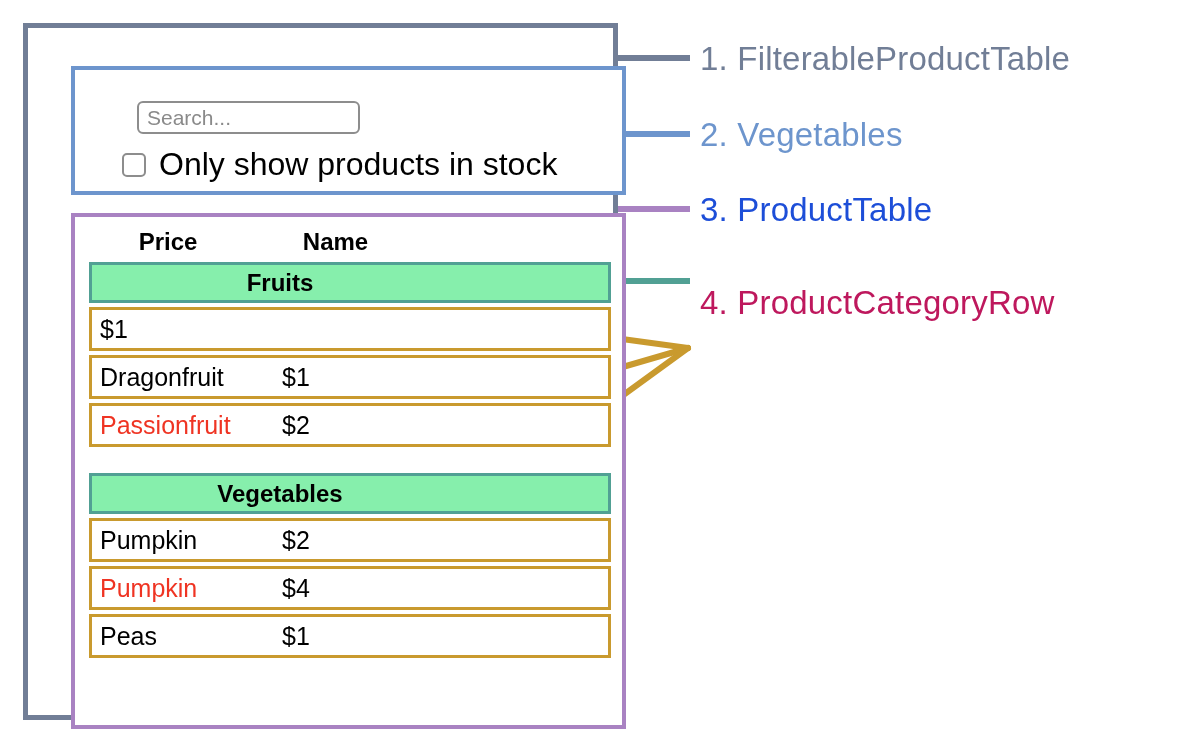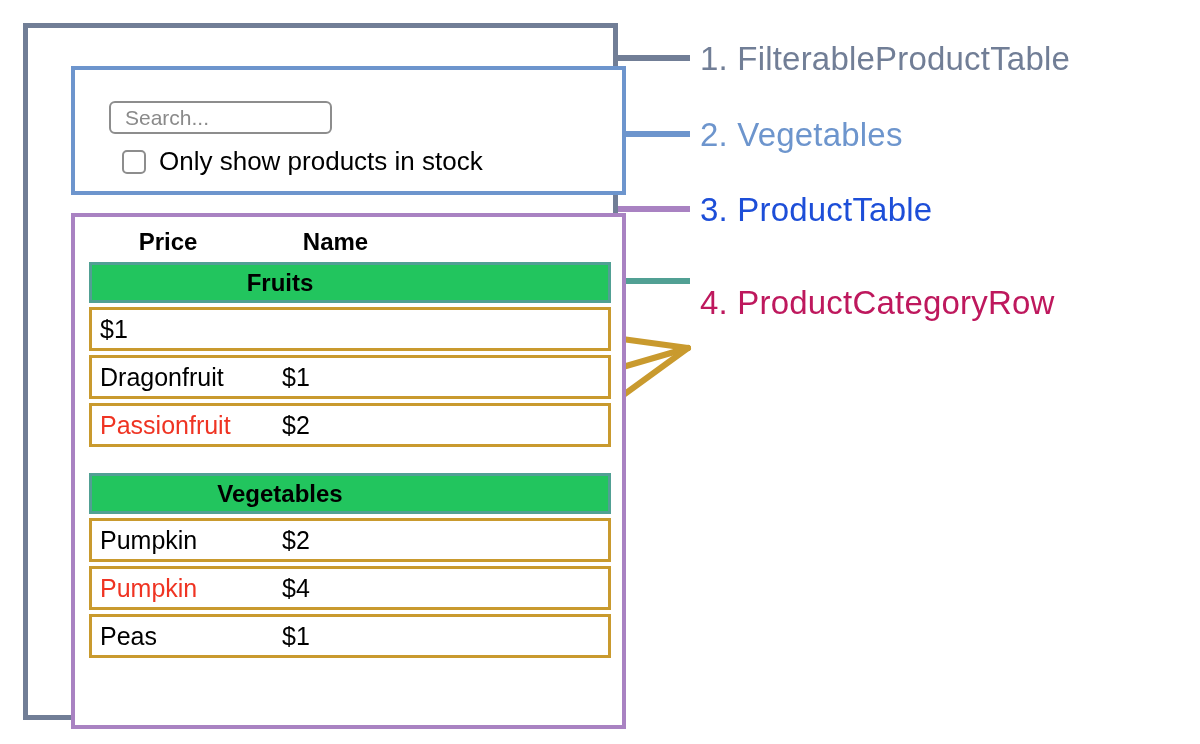--- a/index.html
+++ b/index.html
@@ -41,32 +41,32 @@
     top: 38px;
     width: 555px;
     height: 129px;
     border: 4px solid #6d95cd;
     box-sizing: border-box;
     background: #ffffff;
   }
 
   .search-input {
     position: absolute;
-    left: 34px;
+    left: 62px;
     top: 31px;
     width: 223px;
     height: 33px;
     box-sizing: border-box;
     border: 2px solid #8d8d8d;
     border-radius: 6px;
     background: #ffffff;
     color: #8a8a8a;
     font-size: 21px;
     font-family: "Liberation Sans", sans-serif;
-    padding: 0 14px;
+    padding: 0 8px;
     line-height: 29px;
     outline: none;
   }
   .search-input::placeholder { color: #8a8a8a; opacity: 1; }
 
   .checkbox-row {
     position: absolute;
     left: 47px;
     top: 76px;
     display: flex;
@@ -76,21 +76,21 @@
   .checkbox-box {
     width: 24px;
     height: 24px;
     box-sizing: border-box;
     border: 2px solid #8d8d8d;
     border-radius: 5px;
     background: #ffffff;
     flex: 0 0 auto;
   }
   .checkbox-label {
-    font-size: 26px;
+    font-size: 32px;
     color: #000000;
     font-family: "Liberation Sans", sans-serif;
     white-space: nowrap;
   }
 
   
   .frame-producttable {
     position: absolute;
     left: 43px;
     top: 185px;
@@ -122,21 +122,21 @@
     font-family: "Liberation Sans", sans-serif;
   }
   .th.name { width: 185px; text-align: center; }
   .th.price { width: 150px; text-align: center; }
 
   
   .cat-row {
     height: 41px;
     border: 3px solid #51a094;
     box-sizing: border-box;
-    background: #22c55e;
+    background: #86efac;
     display: flex;
     align-items: center;
     justify-content: center;
     margin-bottom: 4px;
   }
   .cat-row .cat-label {
     font-size: 24px;
     font-weight: bold;
     color: #000000;
     font-family: "Liberation Sans", sans-serif;

